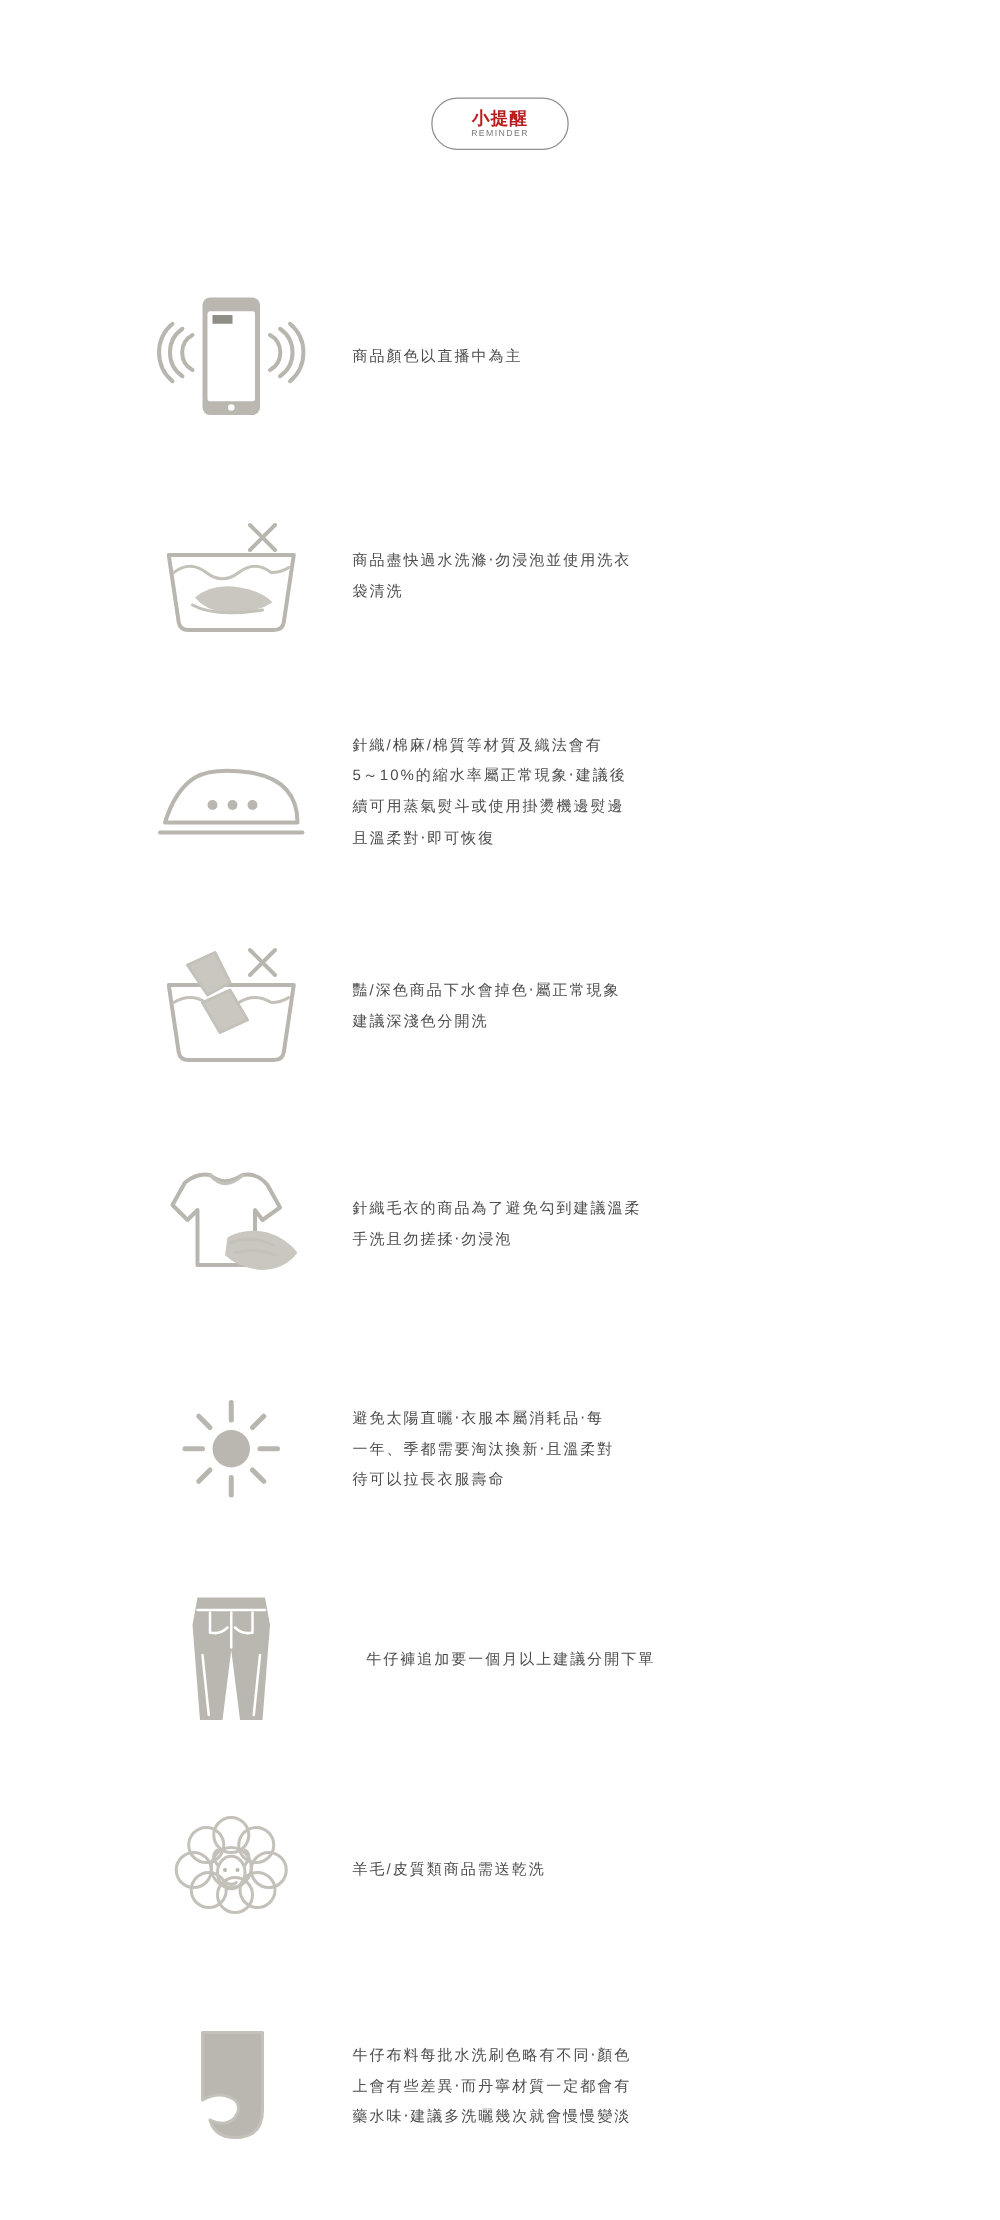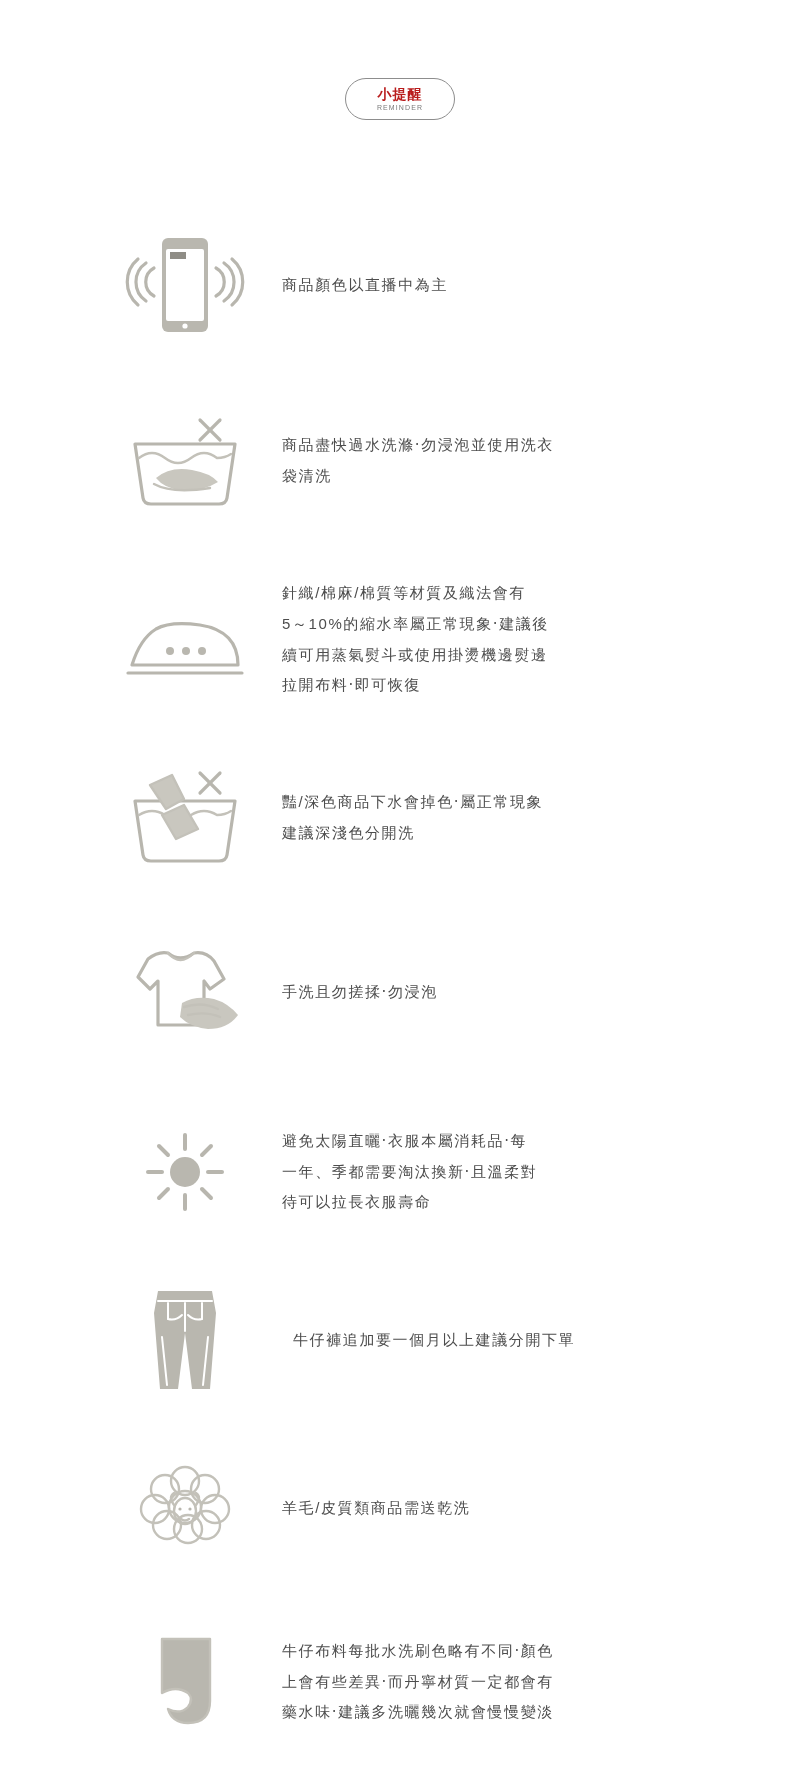--- a/index.html
+++ b/index.html
@@ -68,21 +68,21 @@
   .icon-cell {
     width: 150px;
     min-width: 150px;
     display: flex;
     align-items: center;
     justify-content: center;
   }
   .text-cell {
     flex: 1;
     padding-left: 22px;
-    font-size: 15px;
+    font-size: 12px;
     line-height: 2.05;
     letter-spacing: 1.6px;
     color: #4d4d4d;
     text-align: left;
   }
   .text-cell .line { display: block; white-space: nowrap; }
 
   svg { display: block; }
   .st { fill: none; stroke: #b8b6ae; stroke-width: 3.2; stroke-linecap: round; stroke-linejoin: round; }
   .st-thin { fill: none; stroke: #c3c1b9; stroke-width: 2.4; stroke-linecap: round; stroke-linejoin: round; }
@@ -152,21 +152,21 @@
           <line class="st" x1="18" y1="88" x2="132" y2="88"></line>
           <circle cx="60" cy="66" r="4" class="fill-g"></circle>
           <circle cx="76" cy="66" r="4" class="fill-g"></circle>
           <circle cx="92" cy="66" r="4" class="fill-g"></circle>
         </svg>
       </div>
       <div class="text-cell">
         <span class="line">針織/棉麻/棉質等材質及織法會有</span>
         <span class="line">5～10%的縮水率屬正常現象‧建議後</span>
         <span class="line">續可用蒸氣熨斗或使用掛燙機邊熨邊</span>
-        <span class="line">拉開布料‧即可恢復</span>
+        <span class="line">且溫柔對‧即可恢復</span>
       </div>
     </div>
 
     <div class="row" style="margin-top:62px;">
       <div class="icon-cell">
         <svg width="150" height="110" viewBox="0 0 150 110">
           <path class="st" d="M25 38 L33 92 Q34 98 41 98 L109 98 Q116 98 117 92 L125 38 Z"></path>
           <path class="st-thin" d="M29 52 Q42 44 55 52 T81 52 T107 52 Q115 52 121 48"></path>
           <path class="fill-g2" d="M40 22 L62 12 L74 36 L56 46 Z"></path>
           <path class="fill-g2" d="M52 52 L74 42 L88 66 L66 76 Z"></path>
@@ -188,20 +188,21 @@
       <div class="icon-cell">
         <svg width="150" height="110" viewBox="0 0 150 110">
           <path class="st" d="M38 22 Q48 14 58 16 Q70 26 84 16 Q96 14 104 24 L114 42 L100 52 L94 44 L94 88 L48 88 L48 44 L40 52 L28 40 Z"></path>
           <path class="st-thin" d="M58 16 Q70 30 84 16"></path>
           <path class="fill-g2" d="M72 66 Q86 58 104 62 Q118 66 128 78 Q118 92 98 92 Q80 90 70 80 Z"></path>
           <path class="st-thin" d="M74 70 Q92 64 108 72"></path>
           <path class="st-thin" d="M78 78 Q96 74 110 80"></path>
         </svg>
       </div>
       <div class="text-cell">
+        <span class="line">針織毛衣的商品為了避免勾到建議溫柔</span>
         <span class="line">手洗且勿搓揉‧勿浸泡</span>
       </div>
     </div>
 
     <div class="row" style="margin-top:70px;">
       <div class="icon-cell">
         <svg width="150" height="110" viewBox="0 0 150 110">
           <circle cx="75" cy="55" r="15" class="fill-g"></circle>
           <g stroke="#b8b6ae" stroke-width="4" stroke-linecap="round">
             <line x1="75" y1="18" x2="75" y2="32"></line>

